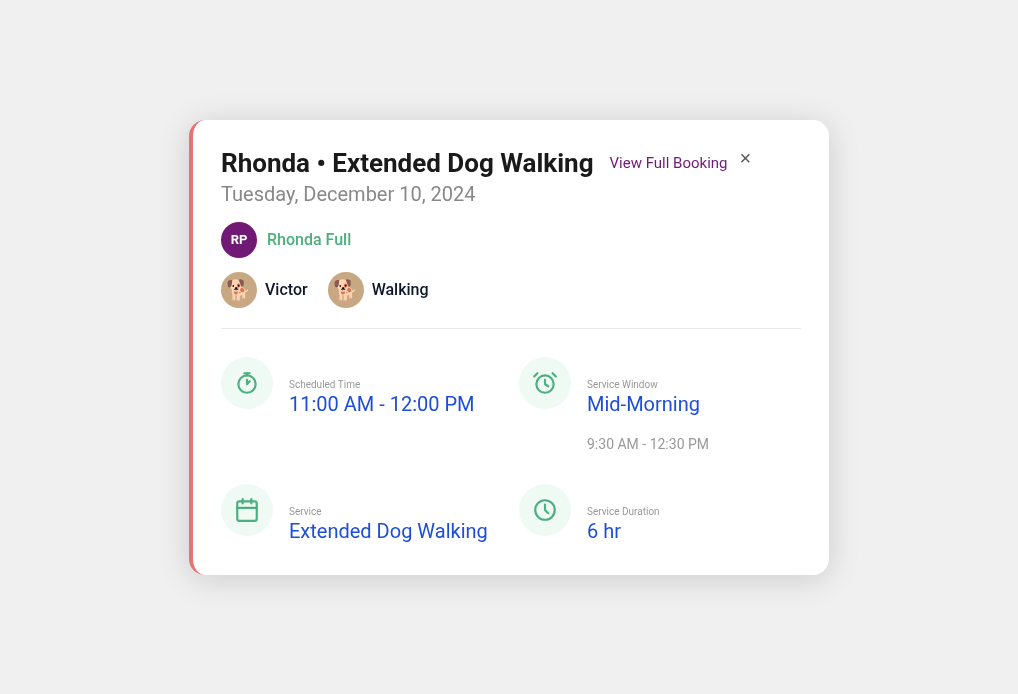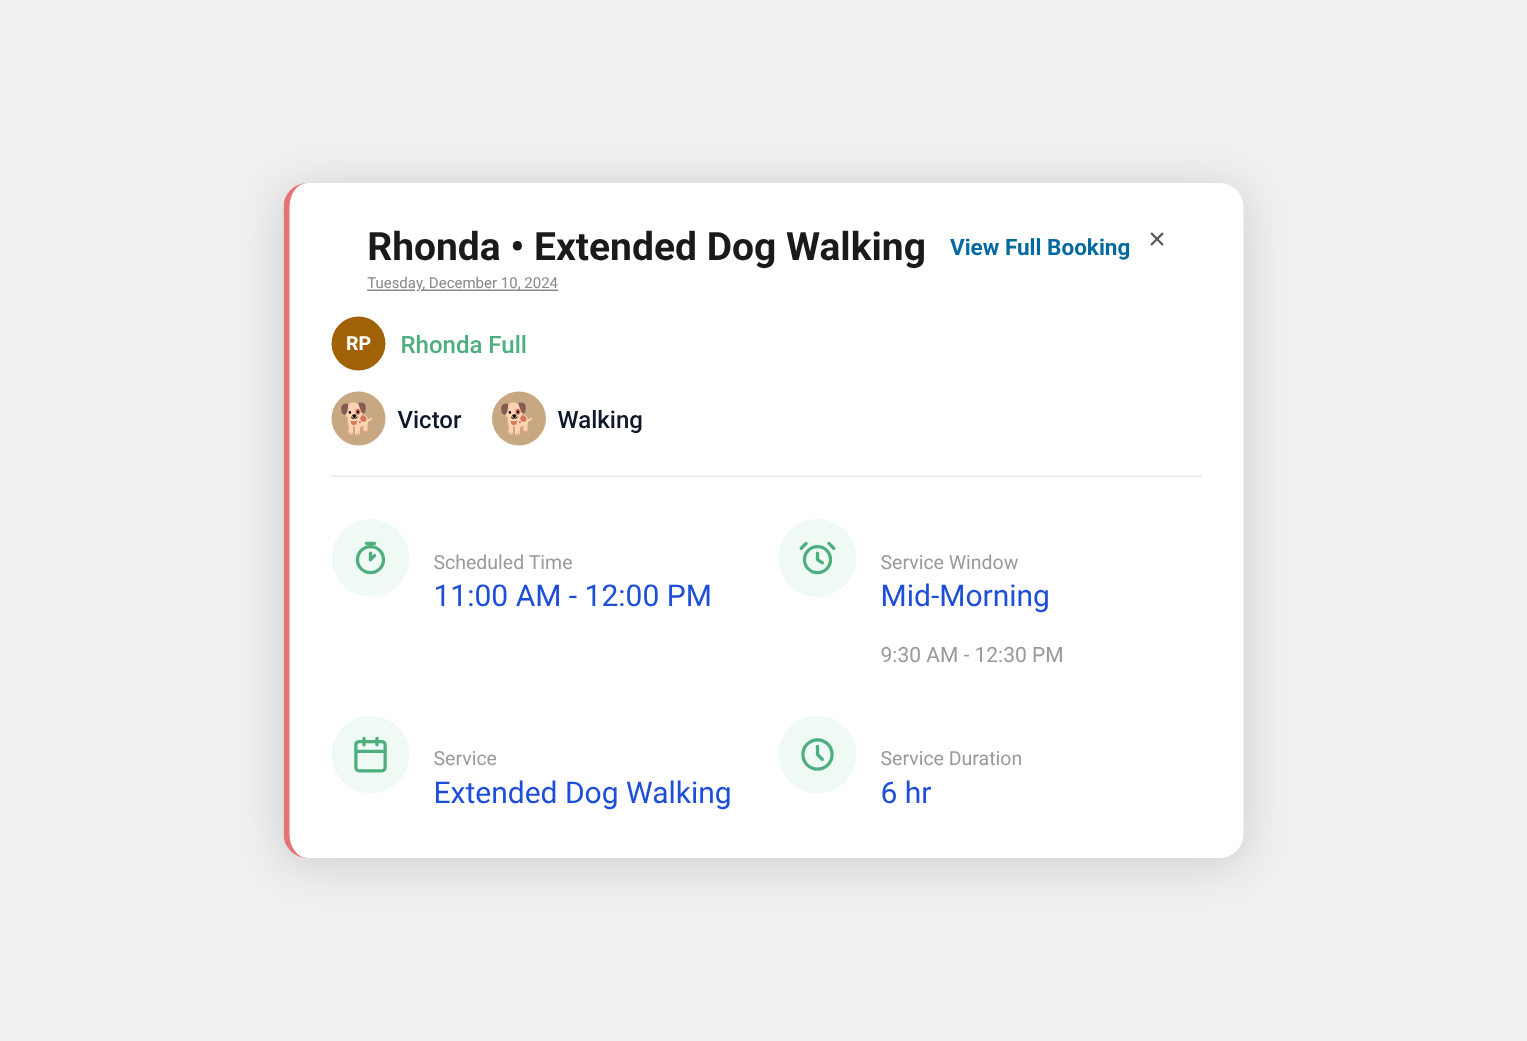--- a/index.html
+++ b/index.html
@@ -26,21 +26,21 @@
       border-left: 4px solid #e57373;
     }
 
     .modal-header {
       padding: 28px 28px 20px 28px;
     }
 
     .header-top {
       display: flex;
       align-items: flex-start;
-      justify-content: center;
+      justify-content: flex-start;
       margin-bottom: 6px;
     }
 
     .header-title-group {
       display: flex;
       flex-direction: column;
     }
 
     .title-row {
       display: flex;
@@ -48,33 +48,32 @@
       gap: 16px;
     }
 
     .booking-title {
       font-size: 26px;
       font-weight: 700;
       color: #1a1a1a;
     }
 
     .view-full-booking {
-      color: #0369a1;
+      color: #701a75;
       font-size: 15px;
-      font-weight: 700;
+      font-weight: 400;
       cursor: pointer;
       white-space: nowrap;
       text-decoration: none;
     }
 
     .booking-date {
-      font-size: 10px;
+      font-size: 20px;
       color: #888;
       margin-top: 4px;
-      text-decoration: underline;
     }
 
     .close-btn {
       background: none;
       border: none;
       cursor: pointer;
       font-size: 20px;
       color: #555;
       padding: 0 0 0 12px;
       line-height: 1;
@@ -84,21 +83,21 @@
       display: flex;
       align-items: center;
       gap: 10px;
       margin-top: 16px;
     }
 
     .avatar-circle {
       width: 36px;
       height: 36px;
       border-radius: 50%;
-      background: #a16207;
+      background: #701a75;
       display: flex;
       align-items: center;
       justify-content: center;
       font-size: 13px;
       font-weight: 700;
       color: white;
       flex-shrink: 0;
     }
 
     .owner-name {
@@ -174,21 +173,21 @@
       height: 26px;
     }
 
     .info-content {
       display: flex;
       flex-direction: column;
       gap: 2px;
     }
 
     .info-label {
-      font-size: 13px;
+      font-size: 10px;
       color: #999;
       font-weight: 400;
       margin-top: 22px;
     }
 
     .info-value {
       font-size: 20px;
       font-weight: 400;
       color: #1d4ed8;
     }

